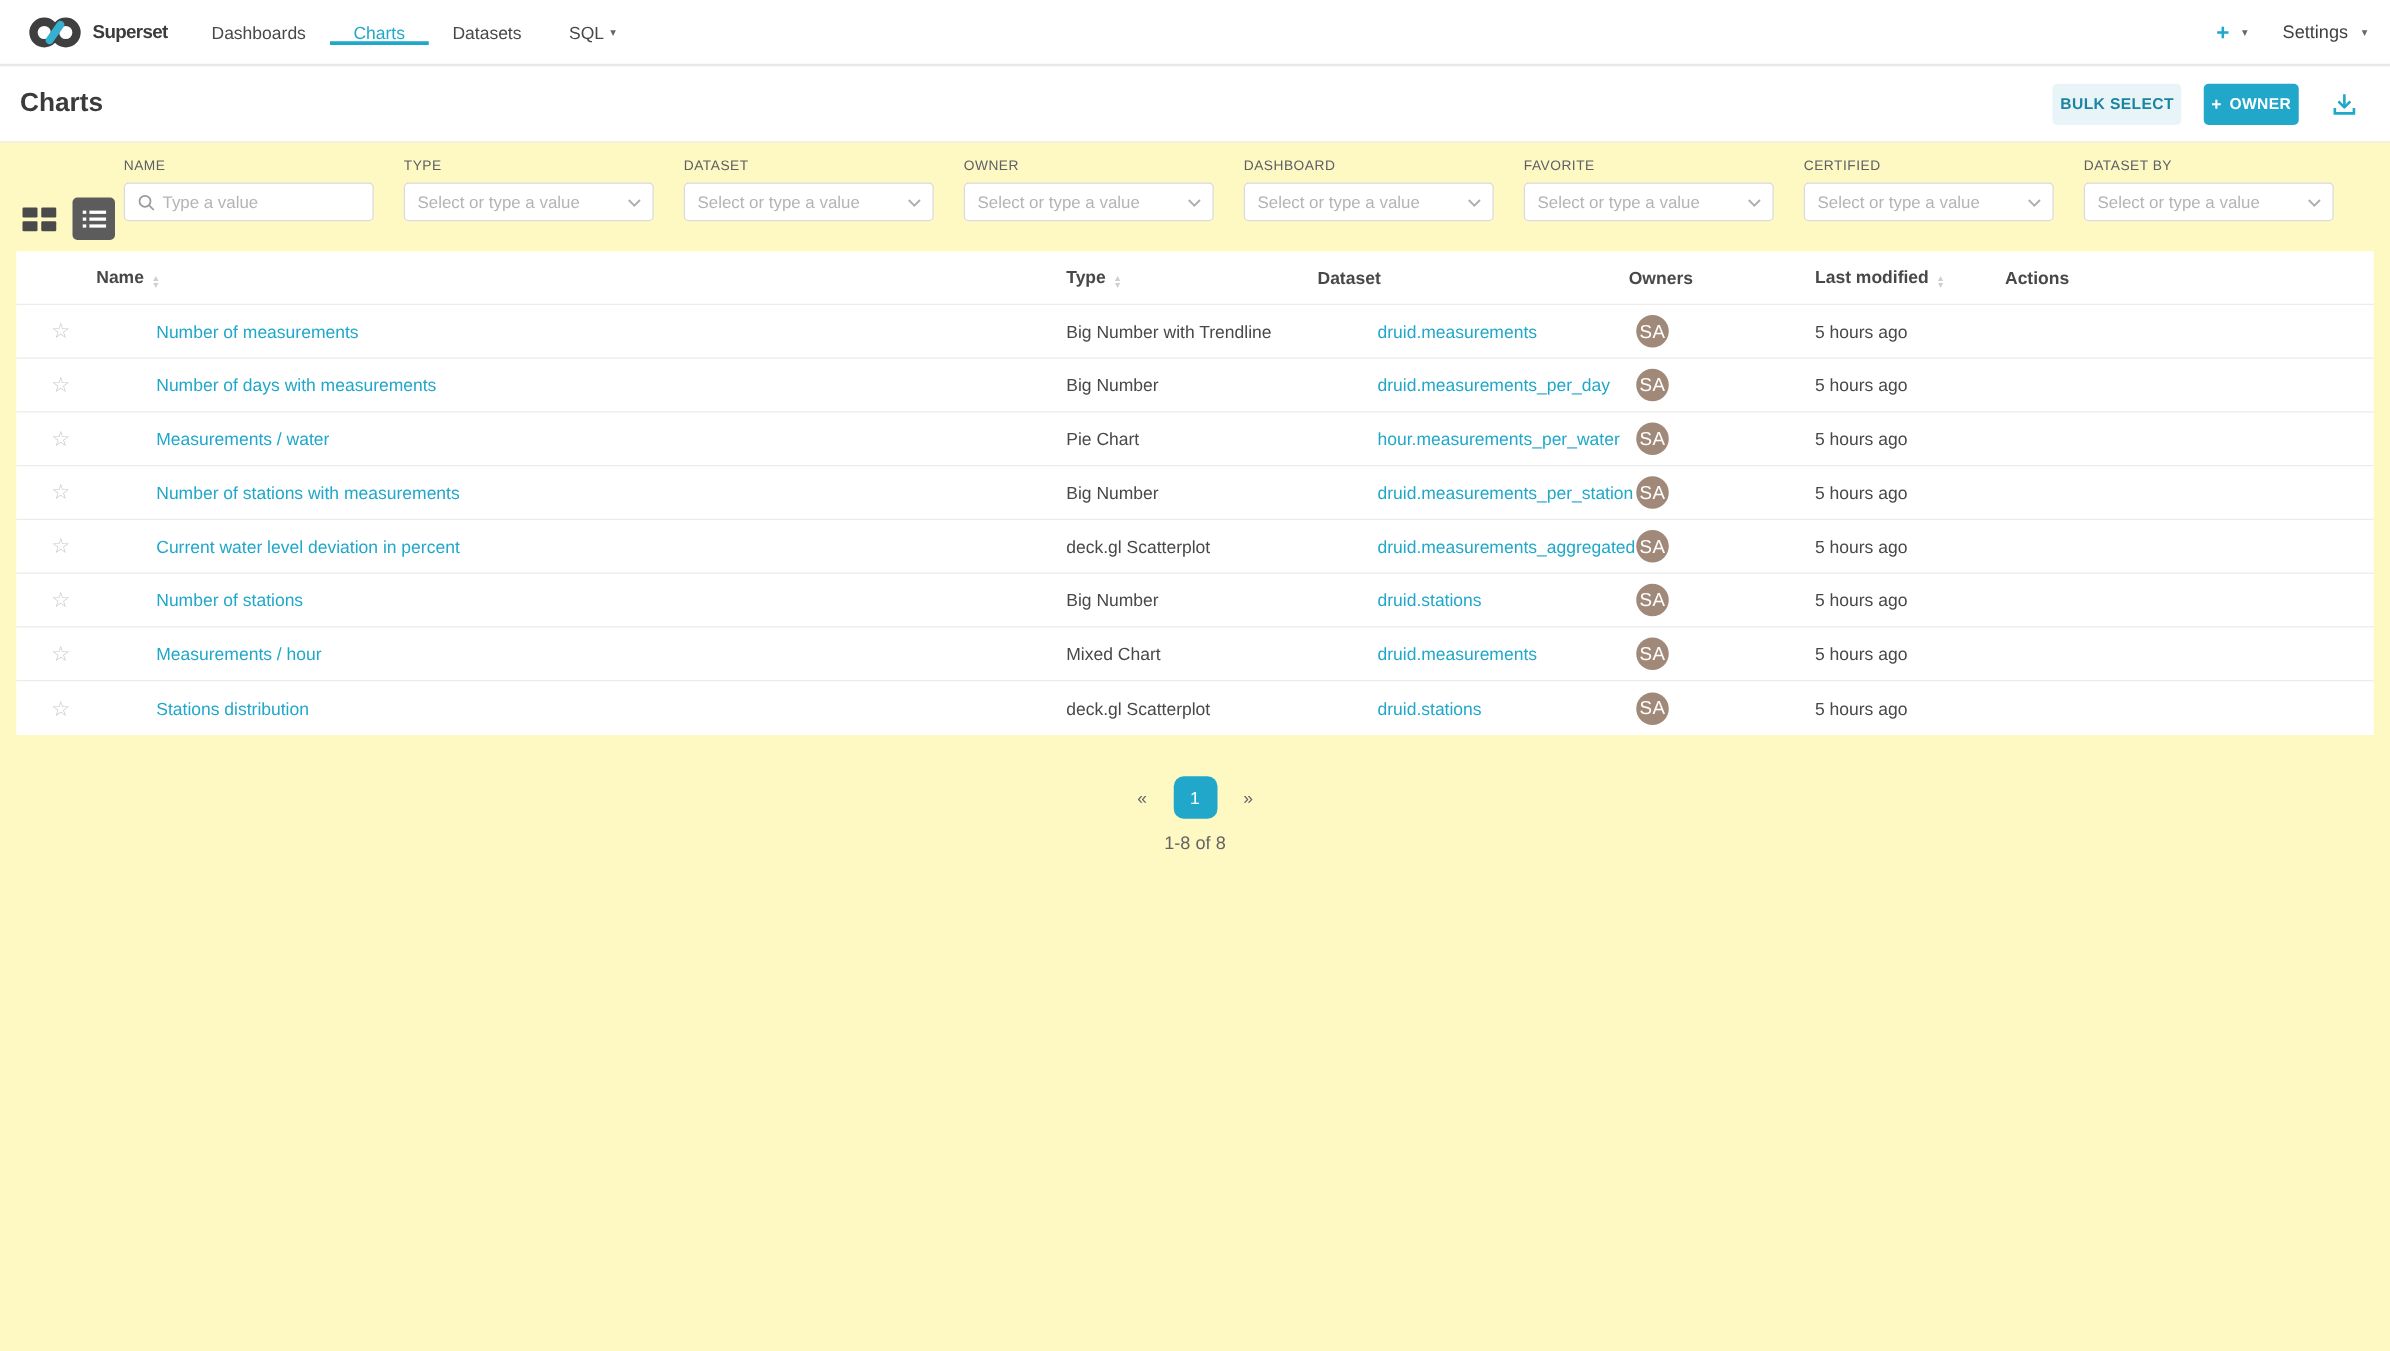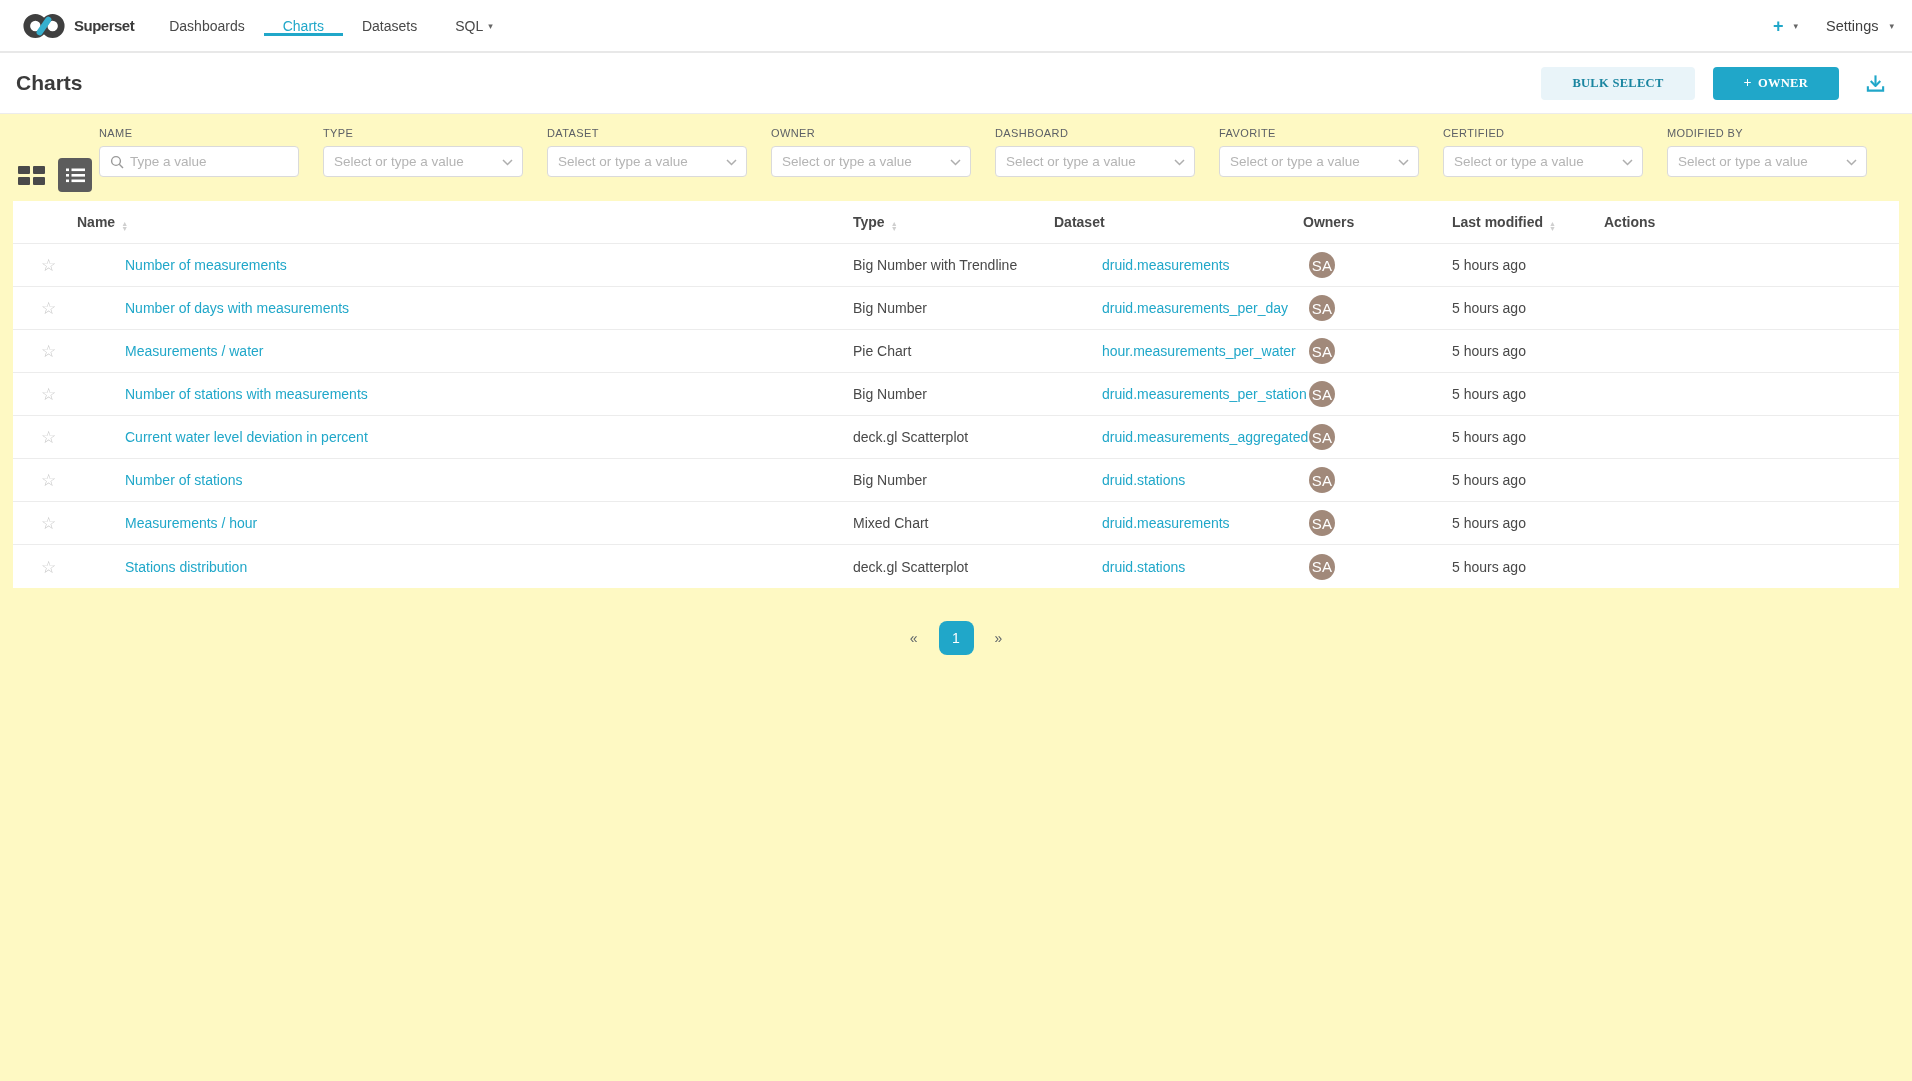--- a/index.html
+++ b/index.html
@@ -16,21 +16,21 @@
   .nav-caret { font-size:9px; color:#666; margin-left:5px; }
   .nav-right { margin-left:auto; display:flex; align-items:center; gap:28px; margin-right:18px; }
   .plus-menu { display:flex; align-items:center; gap:5px; cursor:pointer; }
   .plus-glyph { color:#20a7c9; font-size:18px; font-weight:bold; line-height:1; }
   .settings-menu { display:flex; align-items:center; gap:6px; font-size:14.5px; color:#3f3f3f; cursor:pointer; }
 
   
   .page-header { height:60px; background:#fff; display:flex; align-items:center; padding:0 26px 0 16px; }
   .page-title { font-size:21px; font-weight:bold; color:#3b3b3b; }
   .header-actions { margin-left:auto; display:flex; align-items:center; gap:18px; }
-  .btn { height:33px; border:none; border-radius:4px; font-family:Liberation Serif, serif; font-size:12.5px; font-weight:bold; letter-spacing:0.3px; cursor:pointer; padding:0 31px; }
+  .btn { height:33px; border:none; border-radius:4px; font-family:Liberation Sans, sans-serif; font-size:12.5px; font-weight:bold; letter-spacing:0.3px; cursor:pointer; padding:0 6px; }
   .btn-secondary { background:#e9f4f9; color:#1a85a0; }
   .btn-primary { background:#20a7c9; color:#fff; display:flex; align-items:center; gap:6px; }
   .btn-primary .plus { font-size:14px; font-weight:bold; }
   .download-btn { background:none; border:none; cursor:pointer; display:flex; align-items:center; margin-left:8px; }
 
   
   .content { height:968px; background:#fef9c3; border-top:1px solid #ececec; }
 
   
   .filter-bar { position:relative; height:87px; }
@@ -201,21 +201,21 @@
         <div class="filter">
           <div class="filter-label">CERTIFIED</div>
           <div class="filter-input">
             <span class="ph">Select or type a value</span>
             <svg class="chev" width="11" height="7" viewBox="0 0 11 7">
               <polyline points="1,1 5.5,5.5 10,1" fill="none" stroke="#aeaeae" stroke-width="1.5"></polyline>
             </svg>
           </div>
         </div>
         <div class="filter">
-          <div class="filter-label">MODIFIED BY</div>
+          <div class="filter-label">DATASET BY</div>
           <div class="filter-input">
             <span class="ph">Select or type a value</span>
             <svg class="chev" width="11" height="7" viewBox="0 0 11 7">
               <polyline points="1,1 5.5,5.5 10,1" fill="none" stroke="#aeaeae" stroke-width="1.5"></polyline>
             </svg>
           </div>
         </div>
       </div>
   </div>
 
@@ -319,14 +319,15 @@
           <span class="cell" style="left: 1439px;">5 hours ago</span>
         </div>
       </div>
   </div>
 
   <div class="pagination">
     <span class="page-arrow">«</span>
     <span class="page-num">1</span>
     <span class="page-arrow">»</span>
   </div>
+  <div class="page-summary">1-8 of 8</div>
 
 </div>
 
 </body></html>

